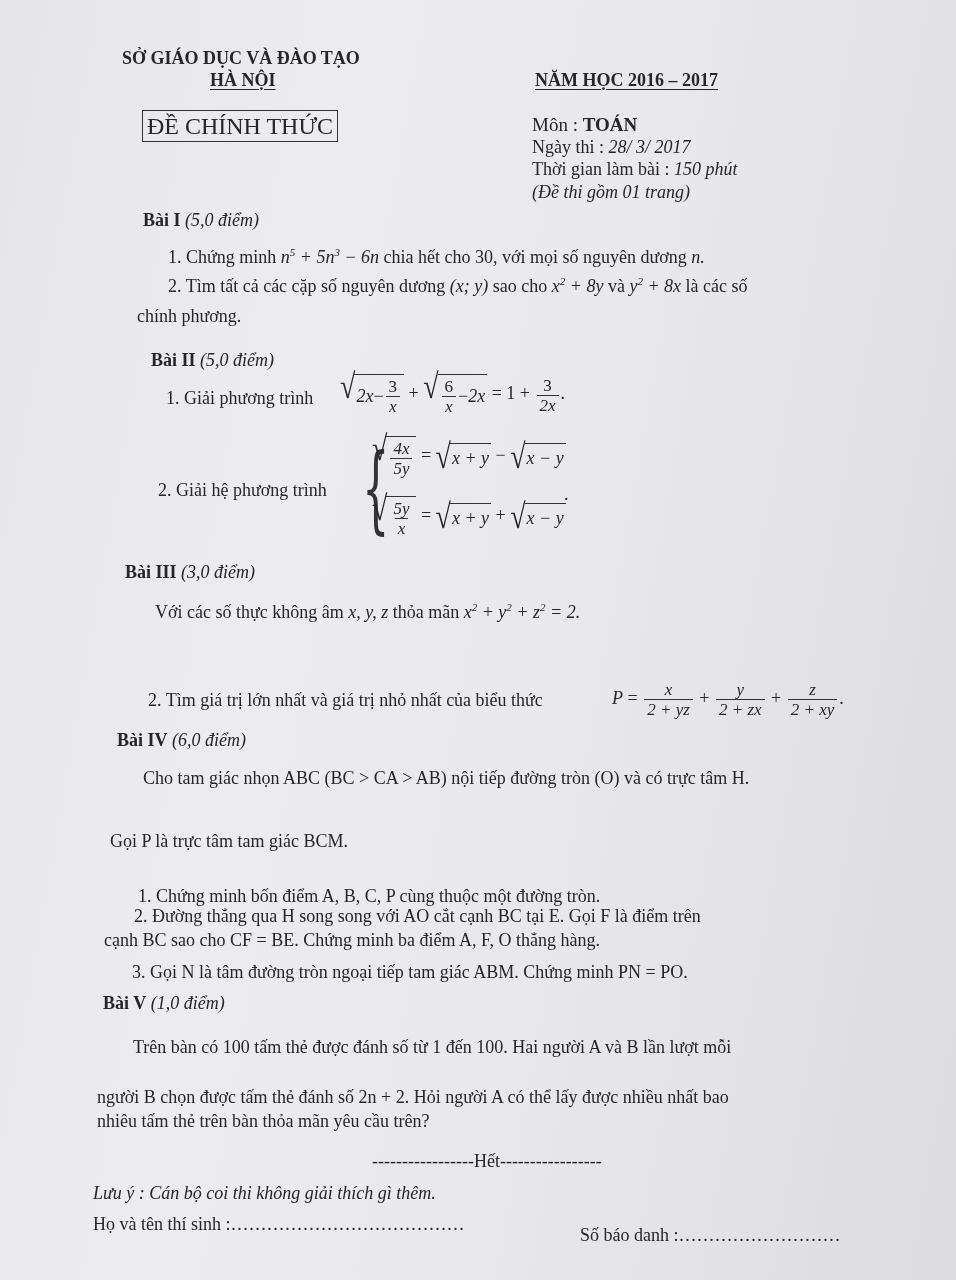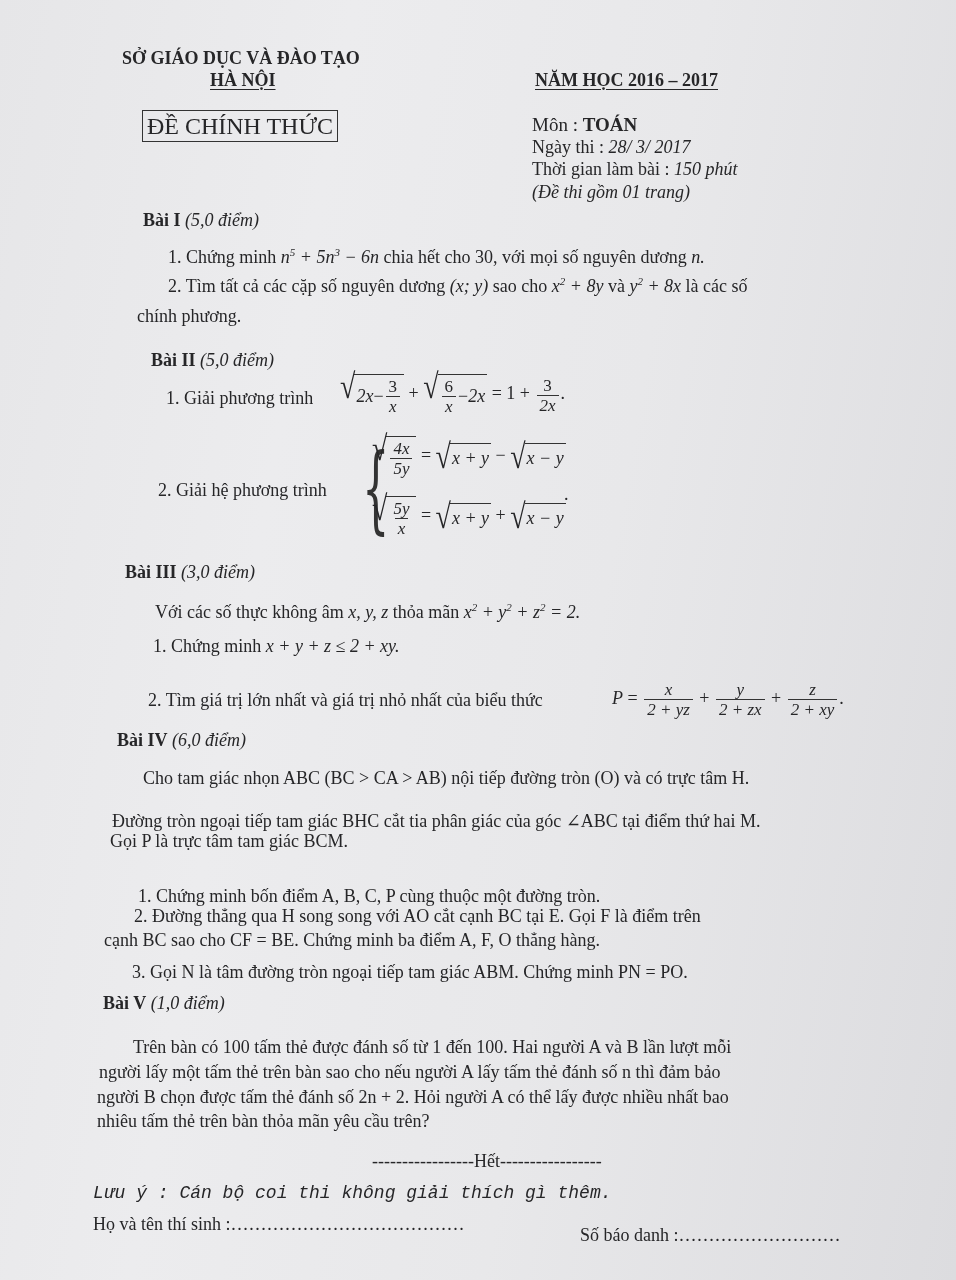--- a/index.html
+++ b/index.html
@@ -155,59 +155,54 @@
         <span class="body m">x − y</span>
       </span>
   </div>
   <div class="abs t18" style="left:564px; top:484px;">.</div>
 
   <div class="abs t18" style="left:125px; top:562px;">
     <span class="b">Bài III</span> <span class="i">(3,0 điểm)</span>
   </div>
   <div class="abs t18" style="left:155px; top:601px;">
     <span>Với các số thực không âm </span><span class="m">x, y, z</span><span> thỏa mãn </span><span class="m">x<sup>2</sup> + y<sup>2</sup> + z<sup>2</sup> = 2.</span>
-  </div>
-  <div class="abs t18" style="left:153px; top:636px;">
-    <span>1.  Chứng minh </span><span class="m">x + y + z ≤ 2 + xy.</span>
   </div>
   <div class="abs t18" style="left:148px; top:690px;">2.  Tìm giá trị lớn nhất và giá trị nhỏ nhất của biểu thức </div>
   <div class="abs t18" style="left:612px; top:680px;">
     <span class="m">P</span> = <span class="frac">
         <span class="num m">x</span>
         <span class="den m">2 + yz</span>
       </span> + <span class="frac">
         <span class="num m">y</span>
         <span class="den m">2 + zx</span>
       </span> + <span class="frac">
         <span class="num m">z</span>
         <span class="den m">2 + xy</span>
       </span>.
   </div>
 
   <div class="abs t18" style="left:117px; top:730px;">
     <span class="b">Bài IV</span> <span class="i">(6,0 điểm)</span>
   </div>
   <div class="abs t18" style="left:143px; top:768px;">Cho tam giác nhọn ABC (BC &gt; CA &gt; AB) nội tiếp đường tròn (O) và có trực tâm H.</div>
-  <div class="abs t18" style="left:112px; top:810px;">Đường tròn ngoại tiếp tam giác BHC cắt tia phân giác của góc ∠ABC tại điểm thứ hai M.</div>
   <div class="abs t18" style="left:110px; top:831px;">Gọi P là trực tâm tam giác BCM.</div>
   <div class="abs t18" style="left:138px; top:886px;">1.  Chứng minh bốn điểm A, B, C, P cùng thuộc một đường tròn.</div>
   <div class="abs t18" style="left:134px; top:906px;">2. Đường thẳng qua H song song với AO cắt cạnh BC tại E. Gọi F là điểm trên</div>
   <div class="abs t18" style="left:104px; top:930px;">cạnh BC sao cho CF = BE. Chứng minh ba điểm A, F, O thẳng hàng.</div>
   <div class="abs t18" style="left:132px; top:962px;">3.  Gọi N là tâm đường tròn ngoại tiếp tam giác ABM. Chứng minh PN = PO.</div>
 
   <div class="abs t18" style="left:103px; top:993px;">
     <span class="b">Bài V</span> <span class="i">(1,0 điểm)</span>
   </div>
   <div class="abs t18" style="left:133px; top:1037px;">Trên bàn có 100 tấm thẻ được đánh số từ 1 đến 100. Hai người A và B lần lượt mỗi</div>
-  <div class="abs t18" style="left:99px; top:1062px;">người lấy một tấm thẻ trên bàn sao cho nếu người A lấy tấm thẻ đánh số n thì đảm bảo</div>
   <div class="abs t18" style="left:97px; top:1087px;">người B chọn được tấm thẻ đánh số 2n + 2. Hỏi người A có thể lấy được nhiều nhất bao</div>
   <div class="abs t18" style="left:97px; top:1111px;">nhiêu tấm thẻ trên bàn thỏa mãn yêu cầu trên?</div>
 
   <div class="abs t18 hr-end" style="left:372px; top:1151px;">-----------------Hết-----------------</div>
-  <div class="abs t18 i" style="left:93px; top:1183px;font-family:Liberation Mono, monospace;">Lưu ý :  Cán bộ coi thi không giải thích gì thêm.</div>
+  <div class="abs t18 i" style="left:93px; top:1183px;">Lưu ý :  Cán bộ coi thi không giải thích gì thêm.</div>
   <div class="abs t18" style="left:93px; top:1214px;">
     <span>Họ và tên thí sinh :</span><span>…………………………………</span>
   </div>
   <div class="abs t18" style="left:580px; top:1225px;">
     <span>Số báo danh :</span><span>………………………</span>
   </div>
 
 </div>
 
 </body></html>

